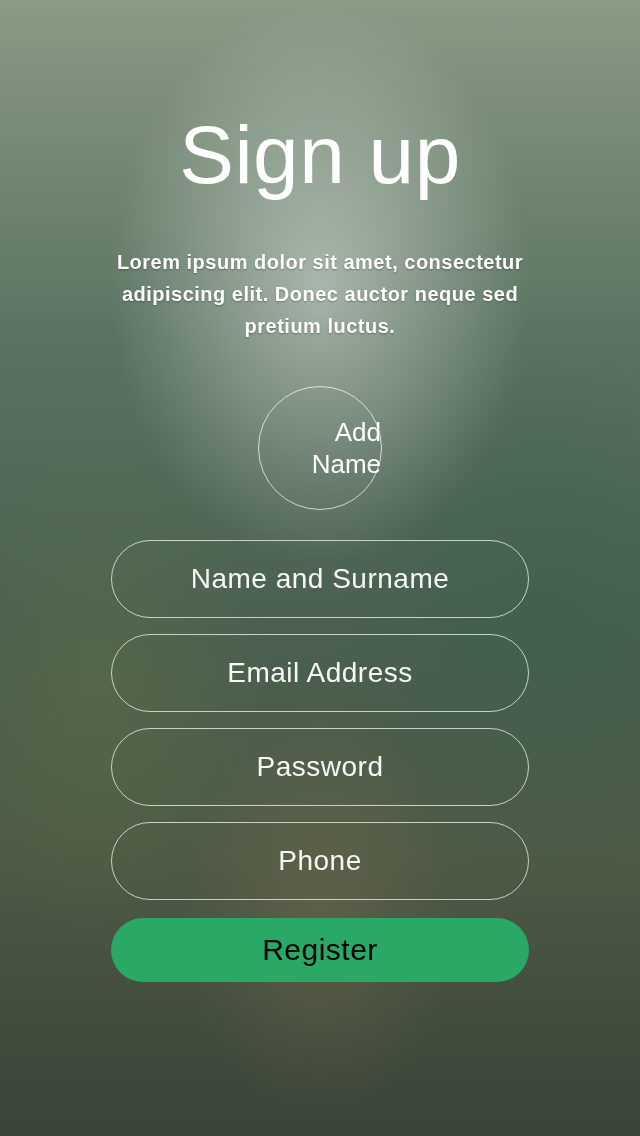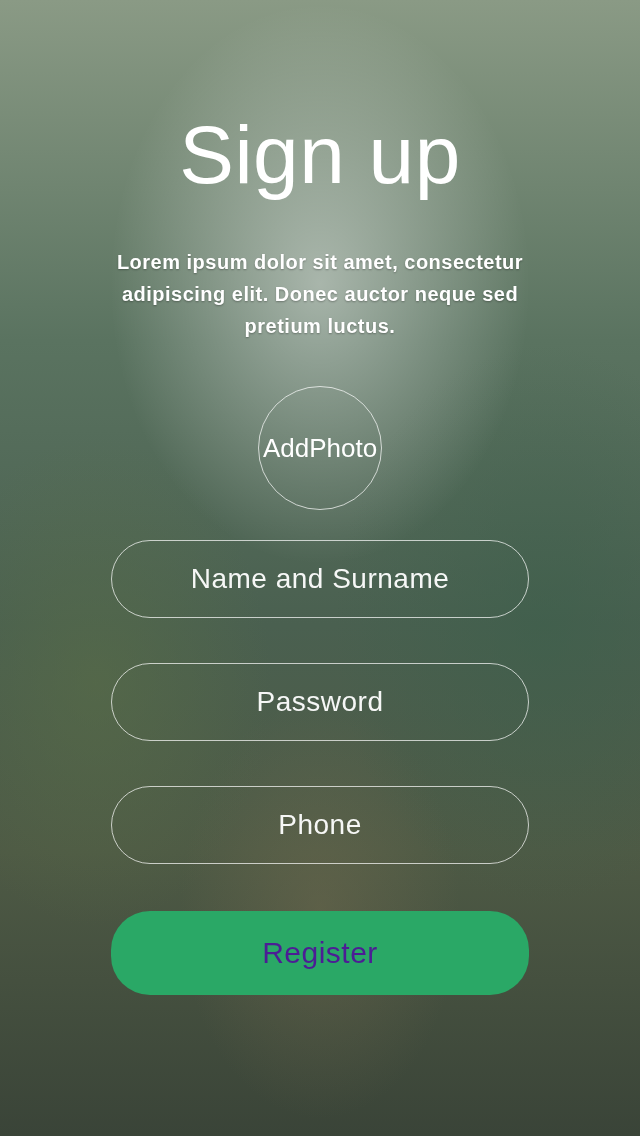--- a/index.html
+++ b/index.html
@@ -47,38 +47,38 @@
       letter-spacing: 0.5px;
       text-shadow: 0 1px 2px rgba(0,0,0,0.3);
     }
     .photo-circle {
       width: 124px;
       height: 124px;
       border: 1px solid rgba(255,255,255,0.7);
       border-radius: 50%;
       margin-top: 44px;
       display: flex;
-      flex-direction: row;
-      align-items: center;
+      flex-direction: column;
+      align-items: flex-end;
       justify-content: center;
       cursor: pointer;
     }
     .photo-text {
       color: #ffffff;
       font-size: 26px;
       font-weight: 300;
       text-align: center;
       line-height: 1.25;
     }
     .form {
       width: 100%;
       margin-top: 30px;
       display: flex;
       flex-direction: column;
-      gap: 45px;
+      gap: 16px;
     }
     .input-field {
       width: 100%;
       height: 78px;
       border: 1px solid rgba(255,255,255,0.7);
       border-radius: 39px;
       background: transparent;
       color: #ffffff;
       font-size: 28px;
       font-weight: 300;
@@ -86,44 +86,45 @@
       outline: none;
       font-family: inherit;
       letter-spacing: 0.5px;
     }
     .input-field::placeholder {
       color: rgba(255,255,255,0.95);
       font-weight: 300;
     }
     .register-btn {
       width: 100%;
-      height: 84px;
+      height: 64px;
       border: none;
       border-radius: 39px;
       background: #2aa866;
-      color: #4c1d95;
+      color: #000000;
       font-size: 30px;
       font-weight: 300;
       cursor: pointer;
       font-family: inherit;
       letter-spacing: 0.5px;
       margin-top: 2px;
     }
   </style>
 </head>
 <body>
 
 <div class="container">
   <h1 class="title">Sign up</h1>
   <p class="subtitle">Lorem ipsum dolor sit amet, consectetur adipiscing elit. Donec auctor neque sed pretium luctus.</p>
 
   <div class="photo-circle">
     <span class="photo-text">Add</span>
-    <span class="photo-text">Photo</span>
+    <span class="photo-text">Name</span>
   </div>
 
   <div class="form">
     <input type="text" class="input-field" placeholder="Name and Surname" style="">
+    <input type="email" class="input-field" placeholder="Email Address" style="">
     <input type="password" class="input-field" placeholder="Password" style="">
     <input type="tel" class="input-field" placeholder="Phone" style="">
     <button class="register-btn">Register</button>
   </div>
 </div>
 
 </body></html>

